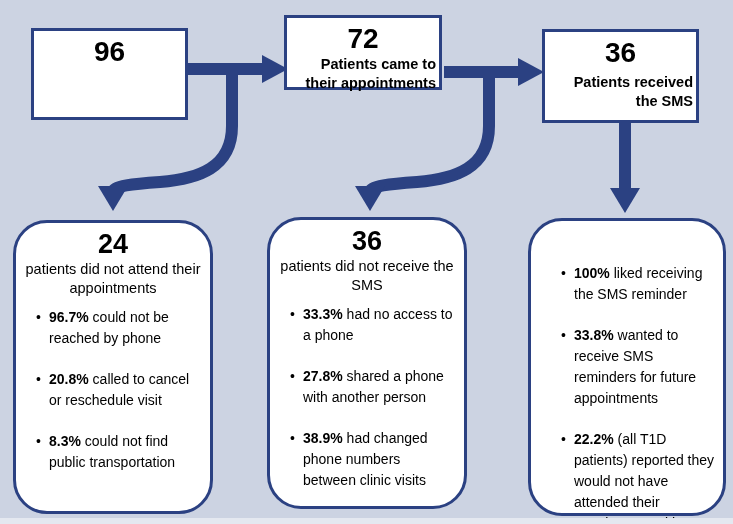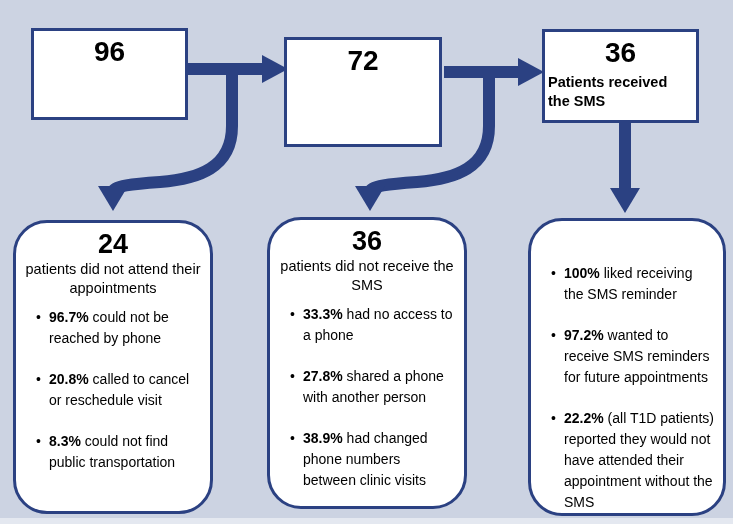--- a/index.html
+++ b/index.html
@@ -36,25 +36,25 @@
   .arrows polygon { fill: var(--accent); }
 
   .top-box {
     position: absolute;
     background: var(--node-fill);
     border: 3px solid var(--accent);
     display: flex;
     flex-direction: column;
     justify-content: space-between;
     align-items: center;
-    text-align: left;
+    text-align: right;
     padding: 5px 3px 9px 3px;
   }
   #tb1 { left: 31px;  top: 28px; width: 157px; height: 92px; }
-  #tb2 { left: 284px; top: 37px; width: 158px; height: 110px; }
+  #tb2 { left: 284px; top: 15px; width: 158px; height: 75px; }
   #tb3 { left: 542px; top: 29px; width: 157px; height: 94px; }
   .top-num {
     font-size: 28px;
     font-weight: bold;
     line-height: 32px;
   }
   .top-label {
     font-size: 14.5px;
     font-weight: bold;
     line-height: 19px;
@@ -62,21 +62,21 @@
 
   .bottom-box {
     position: absolute;
     background: var(--node-fill);
     border: 3px solid var(--accent);
     border-radius: 34px;
     padding: 5px 0 0 0;
   }
   #bb1 { left: 13px;  top: 220px; width: 200px; height: 294px; }
   #bb2 { left: 267px; top: 217px; width: 200px; height: 292px; }
-  #bb3 { left: 528px; top: 218px; width: 198px; height: 298px; padding-top: 42px; }
+  #bb3 { left: 528px; top: 218px; width: 198px; height: 298px; padding-top: 42px; padding-left: 10px; }
   .bottom-num {
     font-size: 27px;
     font-weight: bold;
     line-height: 32px;
     text-align: center;
   }
   .bottom-title {
     font-size: 14.5px;
     font-weight: normal;
     line-height: 19px;
@@ -134,20 +134,21 @@
       <polygon points="610,188 640,188 625,213"></polygon>
     </g>
   </svg>
 
   <div class="top-box" id="tb1">
     <div class="top-num">96</div>
   </div>
 
   <div class="top-box" id="tb2">
     <div class="top-num">72</div>
+    <div class="top-label">Patients came to their appointments</div>
   </div>
 
   <div class="top-box" id="tb3">
     <div class="top-num">36</div>
     <div class="top-label">Patients received the SMS</div>
   </div>
 
   <div class="bottom-box" id="bb1">
     <div class="bottom-num">24</div>
     <div class="bottom-title">patients did not attend their appointments</div>
@@ -186,21 +187,21 @@
     </div>
   </div>
 
   <div class="bottom-box" id="bb3">
     <div class="bullets">
       <div class="bullet">
         <span class="bullet-value">100%</span>
         <span class="bullet-text">liked receiving the SMS reminder</span>
       </div>
       <div class="bullet">
-        <span class="bullet-value">97.2%</span>
+        <span class="bullet-value">33.8%</span>
         <span class="bullet-text">wanted to receive SMS reminders for future appointments</span>
       </div>
       <div class="bullet">
         <span class="bullet-value">22.2%</span>
         <span class="bullet-text">(all T1D patients) reported they would not have attended their appointment without the SMS</span>
       </div>
     </div>
   </div>
 
   <div class="bottom-strip"></div>

